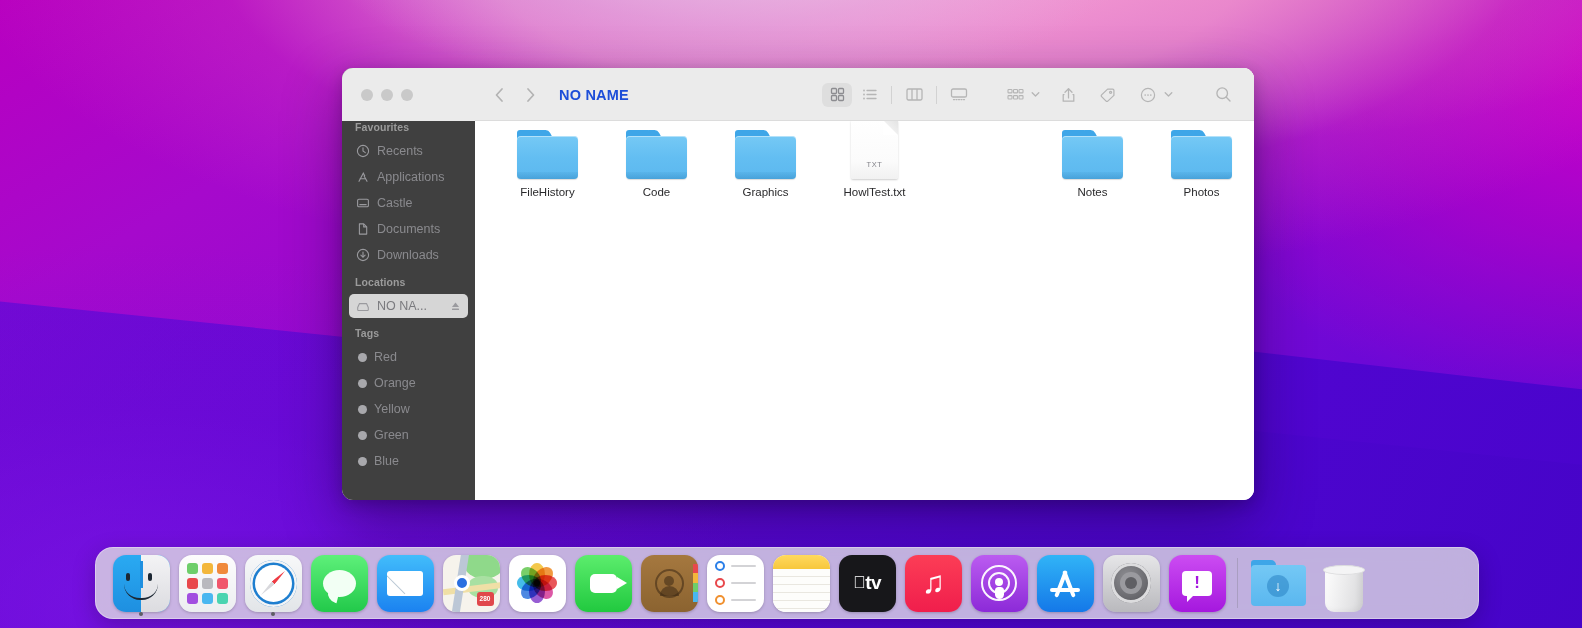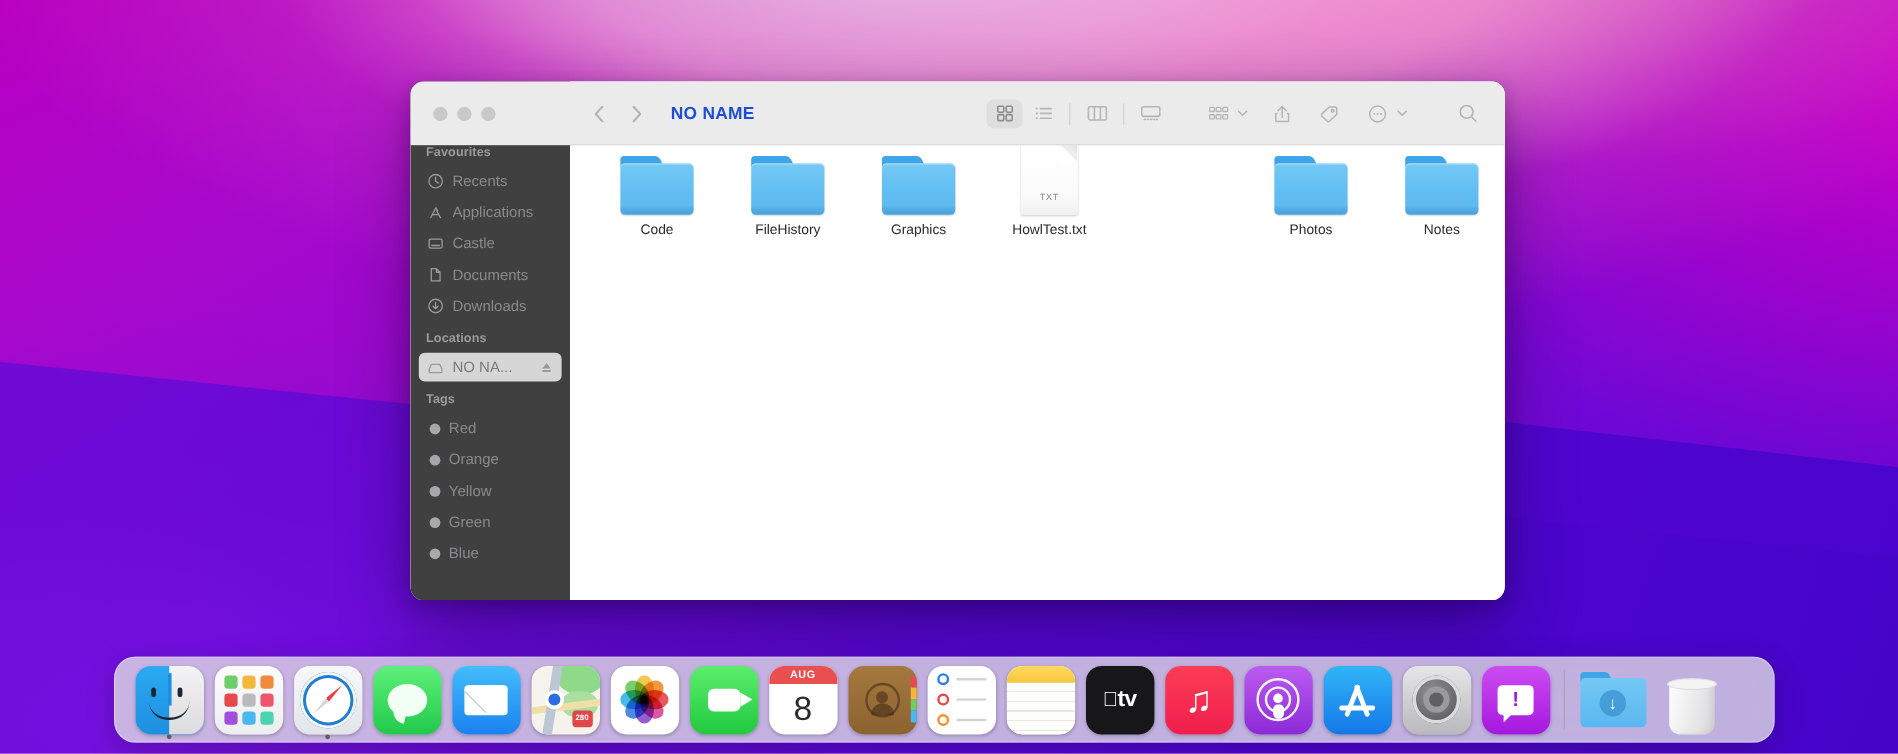--- a/index.html
+++ b/index.html
@@ -565,31 +565,31 @@
       <div id="content">
         <div id="icon-grid">
 
           <div class="fi">
             <div class="fi-ico">
               <div class="folder">
                   <div class="tab"></div>
                   <div class="front"></div>
                 </div>
             </div>
-            <div class="fi-name">Code</div>
+            <div class="fi-name">FileHistory</div>
           </div>
 
           <div class="fi">
             <div class="fi-ico">
               <div class="folder">
                   <div class="tab"></div>
                   <div class="front"></div>
                 </div>
             </div>
-            <div class="fi-name">FileHistory</div>
+            <div class="fi-name">Code</div>
           </div>
 
 
           <div class="fi">
             <div class="fi-ico">
               <div class="folder">
                   <div class="tab"></div>
                   <div class="front"></div>
                 </div>
             </div>
@@ -610,31 +610,31 @@
 
           <div class="fi"></div>
 
           <div class="fi">
             <div class="fi-ico">
               <div class="folder">
                   <div class="tab"></div>
                   <div class="front"></div>
                 </div>
             </div>
-            <div class="fi-name">Photos</div>
+            <div class="fi-name">Notes</div>
           </div>
 
           <div class="fi">
             <div class="fi-ico">
               <div class="folder">
                   <div class="tab"></div>
                   <div class="front"></div>
                 </div>
             </div>
-            <div class="fi-name">Notes</div>
+            <div class="fi-name">Photos</div>
           </div>
 
         </div>
       </div>
     </div>
 
     <div id="toolbar">
       <div class="tb-right-bg"></div>
 
       <div class="traffic">
@@ -836,26 +836,20 @@
         </div>
       </div>
     </div>
 
     <div class="dock-item">
       <div class="dock-ico ic-facetime">
         <div class="ft-cam"></div>
       </div>
     </div>
 
-    <div class="dock-item">
-      <div class="dock-ico ic-calendar">
-        <div class="cal-top">AUG</div>
-        <div class="cal-day">8</div>
-      </div>
-    </div>
 
     <div class="dock-item">
       <div class="dock-ico ic-contacts">
         <div class="ct-head"></div>
         <div class="ct-tabs">
           <div style="background:#e8484c"></div>
             <div style="background:#f3b73b"></div>
           <div style="background:#6ece6a"></div>
             <div style="background:#49b7f0"></div>
         </div>

